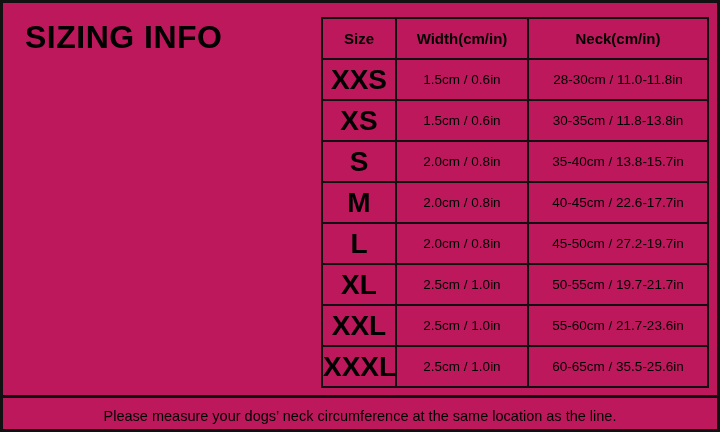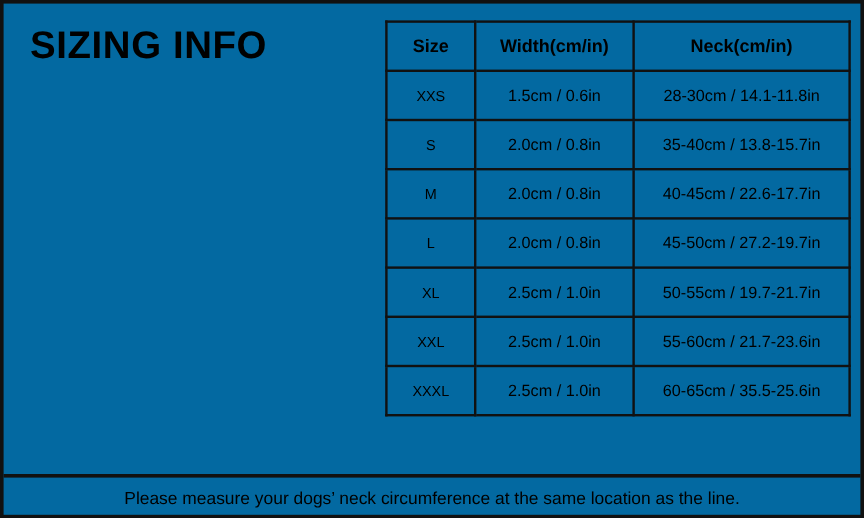--- a/index.html
+++ b/index.html
@@ -13,21 +13,21 @@
     font-family: "Liberation Sans", sans-serif;
     color: #000000;
     overflow: hidden;
   }
   .page {
     position: relative;
     width: 720px;
     height: 432px;
     box-sizing: border-box;
     border: 3px solid #111111;
-    background: #0369a1;
+    background: #be185d;
   }
 
   
   .left-panel {
     position: absolute;
     left: 0;
     top: 0;
     width: 310px;
     height: 390px;
     box-sizing: border-box;
@@ -73,22 +73,22 @@
     padding: 0;
     height: 39px;
     vertical-align: middle;
     white-space: nowrap;
   }
   table.size-table th {
     font-size: 15px;
     font-weight: bold;
   }
   table.size-table td.size-cell {
-    font-size: 12px;
-    font-weight: normal;
+    font-size: 28px;
+    font-weight: bold;
   }
   col.c-size { width: 74px; }
   col.c-width { width: 132px; }
   col.c-neck { width: 180px; }
 
   
   .footer-divider {
     position: absolute;
     left: 0;
     right: 0;
@@ -138,21 +138,26 @@
         <tr>
           <th>Size</th>
           <th>Width(cm/in)</th>
           <th>Neck(cm/in)</th>
         </tr>
       </thead>
       <tbody>
         <tr>
           <td class="size-cell">XXS</td>
           <td>1.5cm / 0.6in</td>
-          <td>28-30cm / 14.1-11.8in</td>
+          <td>28-30cm / 11.0-11.8in</td>
+        </tr>
+        <tr>
+          <td class="size-cell">XS</td>
+          <td>1.5cm / 0.6in</td>
+          <td>30-35cm / 11.8-13.8in</td>
         </tr>
         <tr>
           <td class="size-cell">S</td>
           <td>2.0cm / 0.8in</td>
           <td>35-40cm / 13.8-15.7in</td>
         </tr>
         <tr>
           <td class="size-cell">M</td>
           <td>2.0cm / 0.8in</td>
           <td>40-45cm / 22.6-17.7in</td>

